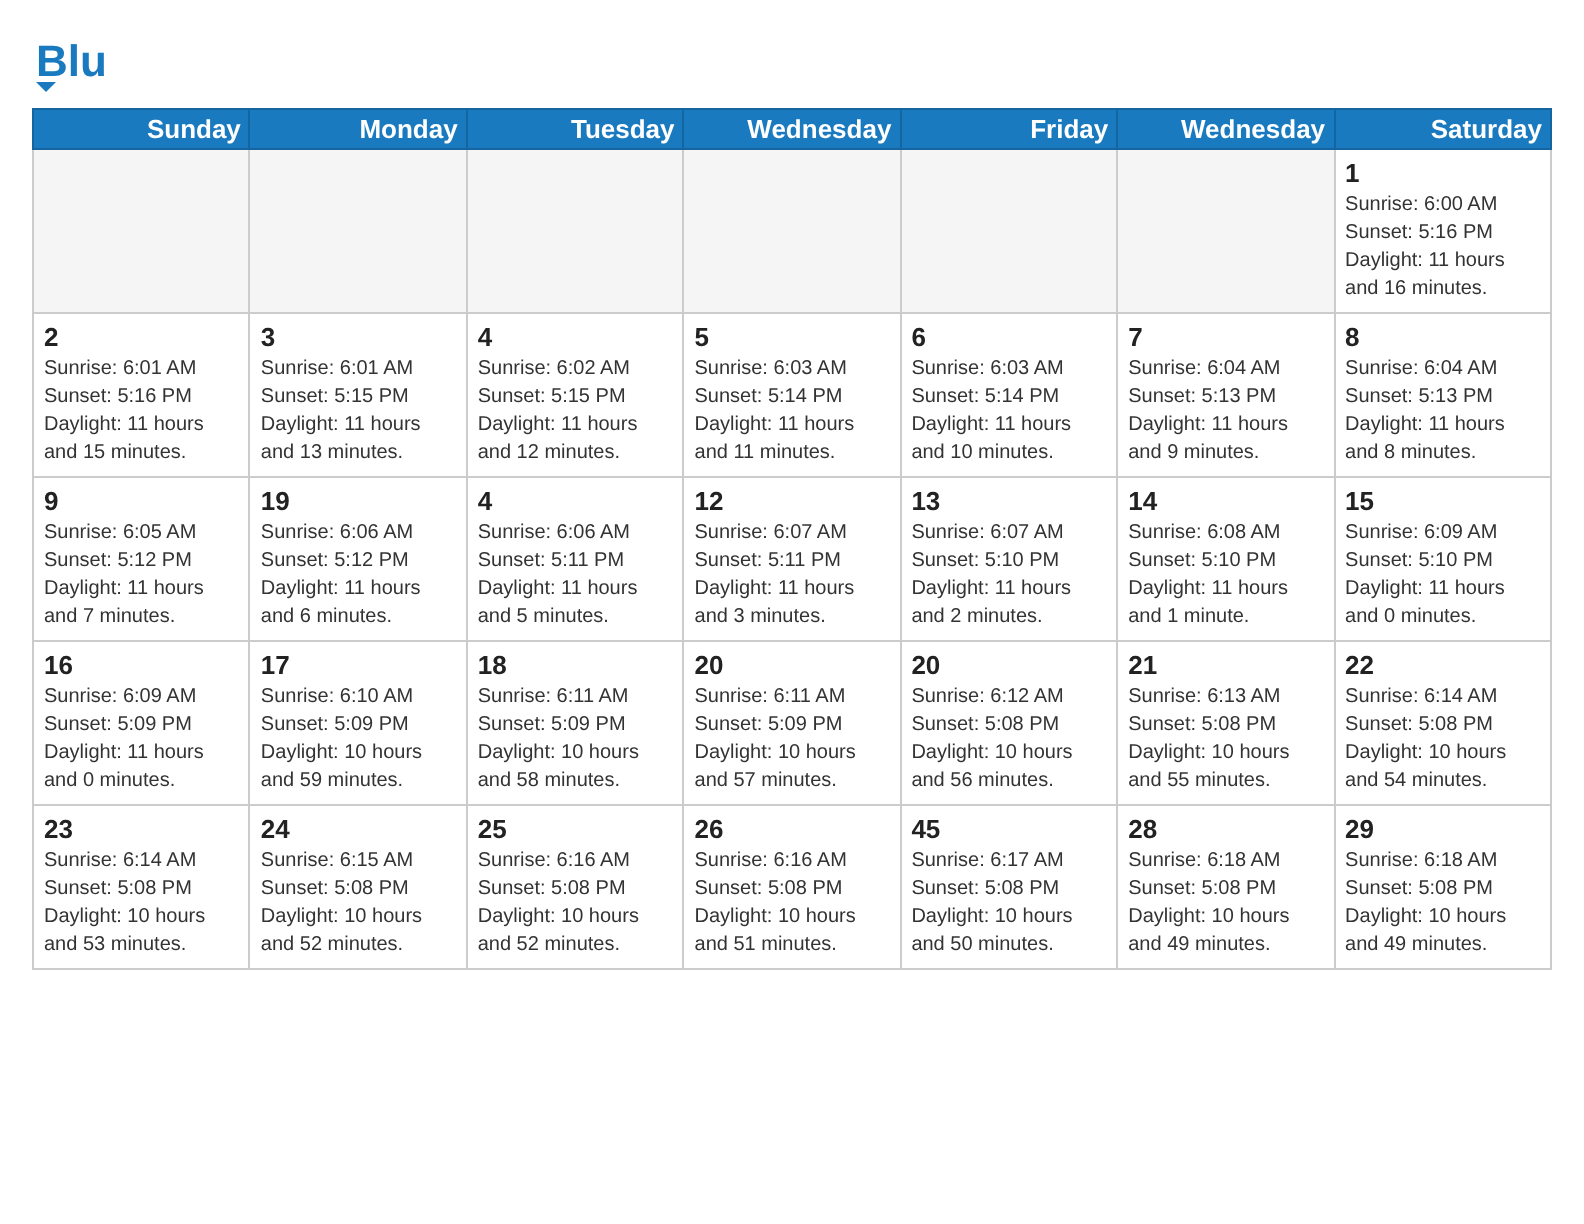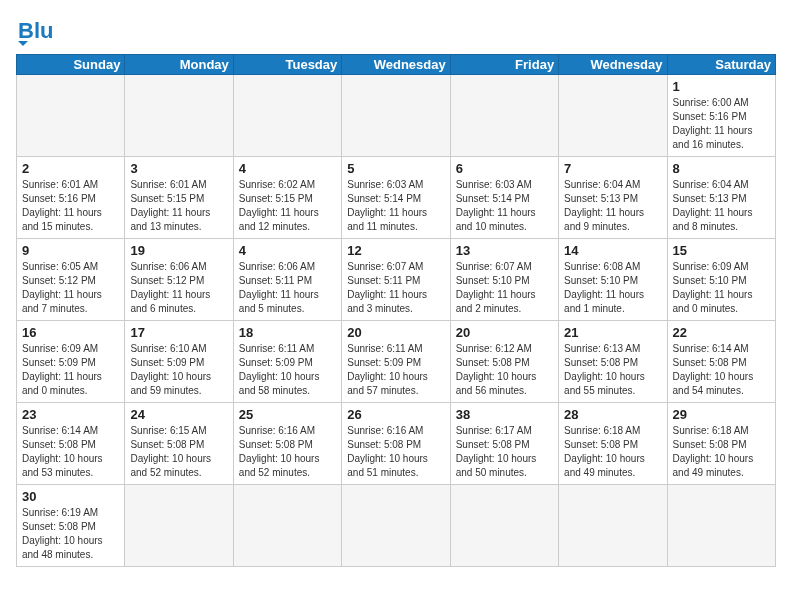--- a/index.html
+++ b/index.html
@@ -242,38 +242,26 @@
         </td>
         <td>
           <span class="day-number">25</span>
           <div class="day-info">Sunrise: 6:16 AM<br>Sunset: 5:08 PM<br>Daylight: 10 hours and 52 minutes.</div>
         </td>
         <td>
           <span class="day-number">26</span>
           <div class="day-info">Sunrise: 6:16 AM<br>Sunset: 5:08 PM<br>Daylight: 10 hours and 51 minutes.</div>
         </td>
         <td>
-          <span class="day-number">38</span>
+          <span class="day-number">45</span>
           <div class="day-info">Sunrise: 6:17 AM<br>Sunset: 5:08 PM<br>Daylight: 10 hours and 50 minutes.</div>
         </td>
         <td>
           <span class="day-number">28</span>
           <div class="day-info">Sunrise: 6:18 AM<br>Sunset: 5:08 PM<br>Daylight: 10 hours and 49 minutes.</div>
         </td>
         <td>
           <span class="day-number">29</span>
           <div class="day-info">Sunrise: 6:18 AM<br>Sunset: 5:08 PM<br>Daylight: 10 hours and 49 minutes.</div>
         </td>
       </tr>
-      <tr>
-        <td>
-          <span class="day-number">30</span>
-          <div class="day-info">Sunrise: 6:19 AM<br>Sunset: 5:08 PM<br>Daylight: 10 hours and 48 minutes.</div>
-        </td>
-        <td class="empty"></td>
-        <td class="empty"></td>
-        <td class="empty"></td>
-        <td class="empty"></td>
-        <td class="empty"></td>
-        <td class="empty"></td>
-      </tr>
     </tbody>
 </table>
 
 </body></html>

